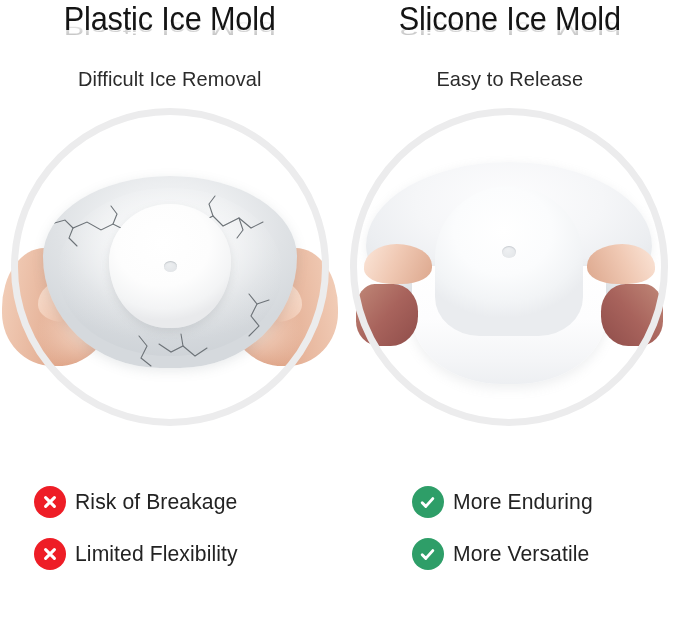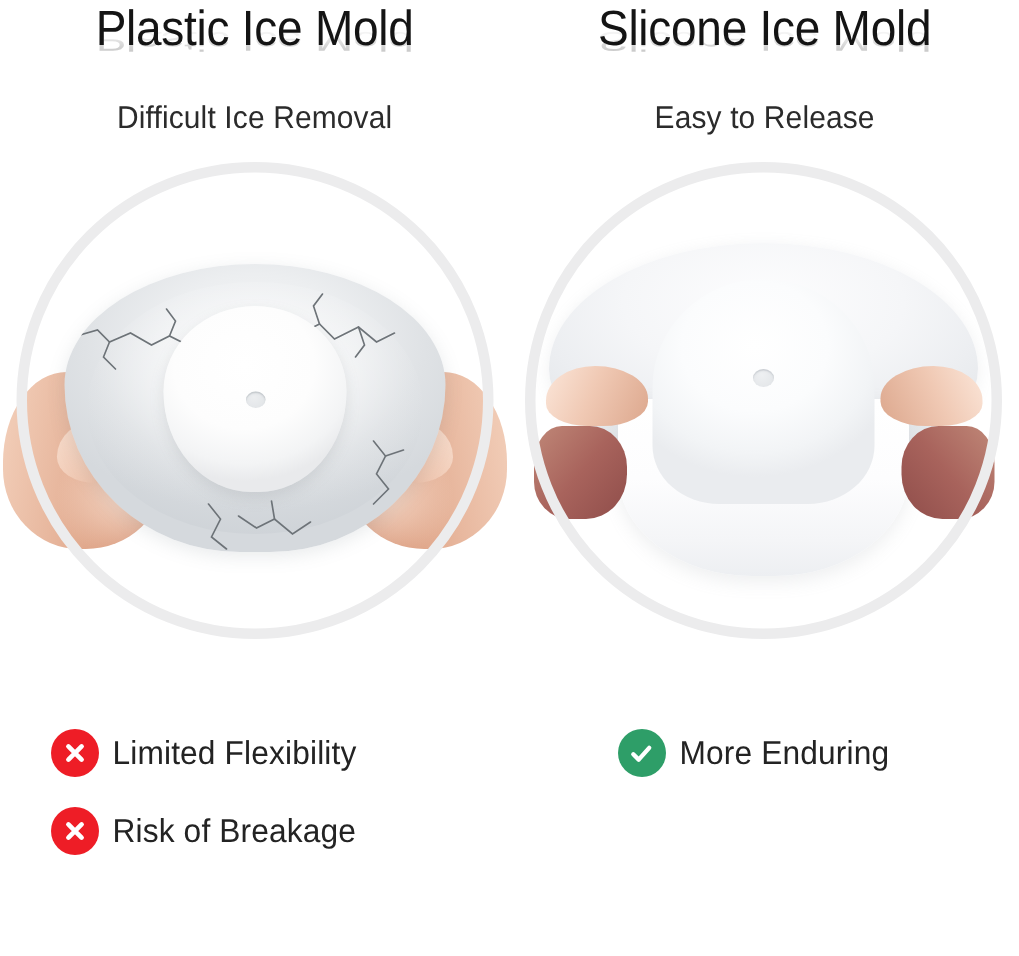--- a/index.html
+++ b/index.html
@@ -332,29 +332,29 @@
       <div class="puck"></div>
     </div>
 
     <div class="features">
       <div class="feature-row">
         <span class="f-icon" style="background:#ee1d26;">
           <svg width="18" height="18" viewBox="0 0 18 18" aria-hidden="true">
             <path d="M4.6 4.6 L13.4 13.4 M13.4 4.6 L4.6 13.4" stroke="#ffffff" stroke-width="3.1" stroke-linecap="round"></path>
           </svg>
         </span>
-        <span class="f-label">Limited Flexibility</span>
+        <span class="f-label">Risk of Breakage</span>
       </div>
       <div class="feature-row">
         <span class="f-icon" style="background:#ee1d26;">
           <svg width="18" height="18" viewBox="0 0 18 18" aria-hidden="true">
             <path d="M4.6 4.6 L13.4 13.4 M13.4 4.6 L4.6 13.4" stroke="#ffffff" stroke-width="3.1" stroke-linecap="round"></path>
           </svg>
         </span>
-        <span class="f-label">Risk of Breakage</span>
+        <span class="f-label">Limited Flexibility</span>
       </div>
     </div>
   </div>
 
   <div class="panel right">
 
     <div class="title-block">
       <div class="title">Slicone Ice Mold</div>
       <div class="title-reflection">Slicone Ice Mold</div>
     </div>
@@ -386,16 +386,24 @@
 
     <div class="features">
       <div class="feature-row">
         <span class="f-icon" style="background:#2e9e68;">
           <svg width="19" height="19" viewBox="0 0 19 19" aria-hidden="true">
             <path d="M4.2 9.8 L7.8 13.4 L14.8 5.6" stroke="#ffffff" stroke-width="2.9" fill="none" stroke-linecap="round" stroke-linejoin="round"></path>
           </svg>
         </span>
         <span class="f-label">More Enduring</span>
       </div>
+      <div class="feature-row">
+        <span class="f-icon" style="background:#2e9e68;">
+          <svg width="19" height="19" viewBox="0 0 19 19" aria-hidden="true">
+            <path d="M4.2 9.8 L7.8 13.4 L14.8 5.6" stroke="#ffffff" stroke-width="2.9" fill="none" stroke-linecap="round" stroke-linejoin="round"></path>
+          </svg>
+        </span>
+        <span class="f-label">More Versatile</span>
+      </div>
     </div>
   </div>
 
 </div>
 
 </body></html>

